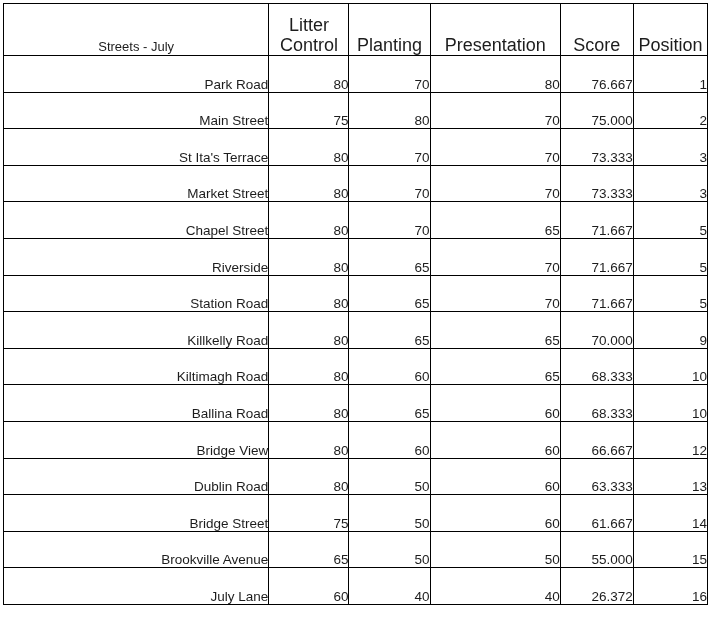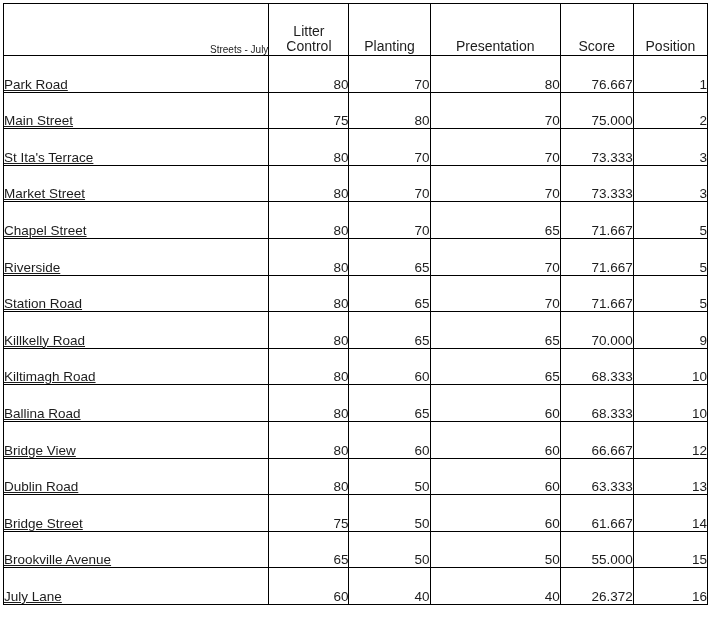--- a/index.html
+++ b/index.html
@@ -41,36 +41,35 @@
   col.c-planting    { width: 81px;  }
   col.c-presentation{ width: 130px; }
   col.c-score       { width: 73px;  }
   col.c-position    { width: 74px;  }
 
   
   thead tr { height: 52px; }
   thead th {
     vertical-align: middle;
     text-align: center;
-    font-size: 14px;
+    font-size: 18px;
     line-height: 1.12;
     padding: 0 4px;
   }
-  th.hdr-street { font-size: 10px; text-align: right; }
+  th.hdr-street { font-size: 13px; }
 
   
   tbody tr { height: 36.6px; }
   tbody td {
     font-size: 13.5px;
     padding-bottom: 5px;
   }
   td.street {
-    text-align: left;
+    text-align: right;
     padding-left: 5px;
-    text-decoration: underline;
   }
   td.num {
     text-align: right;
     padding-right: 5px;
   }
   
 </style>
 </head>
 <body>
 

